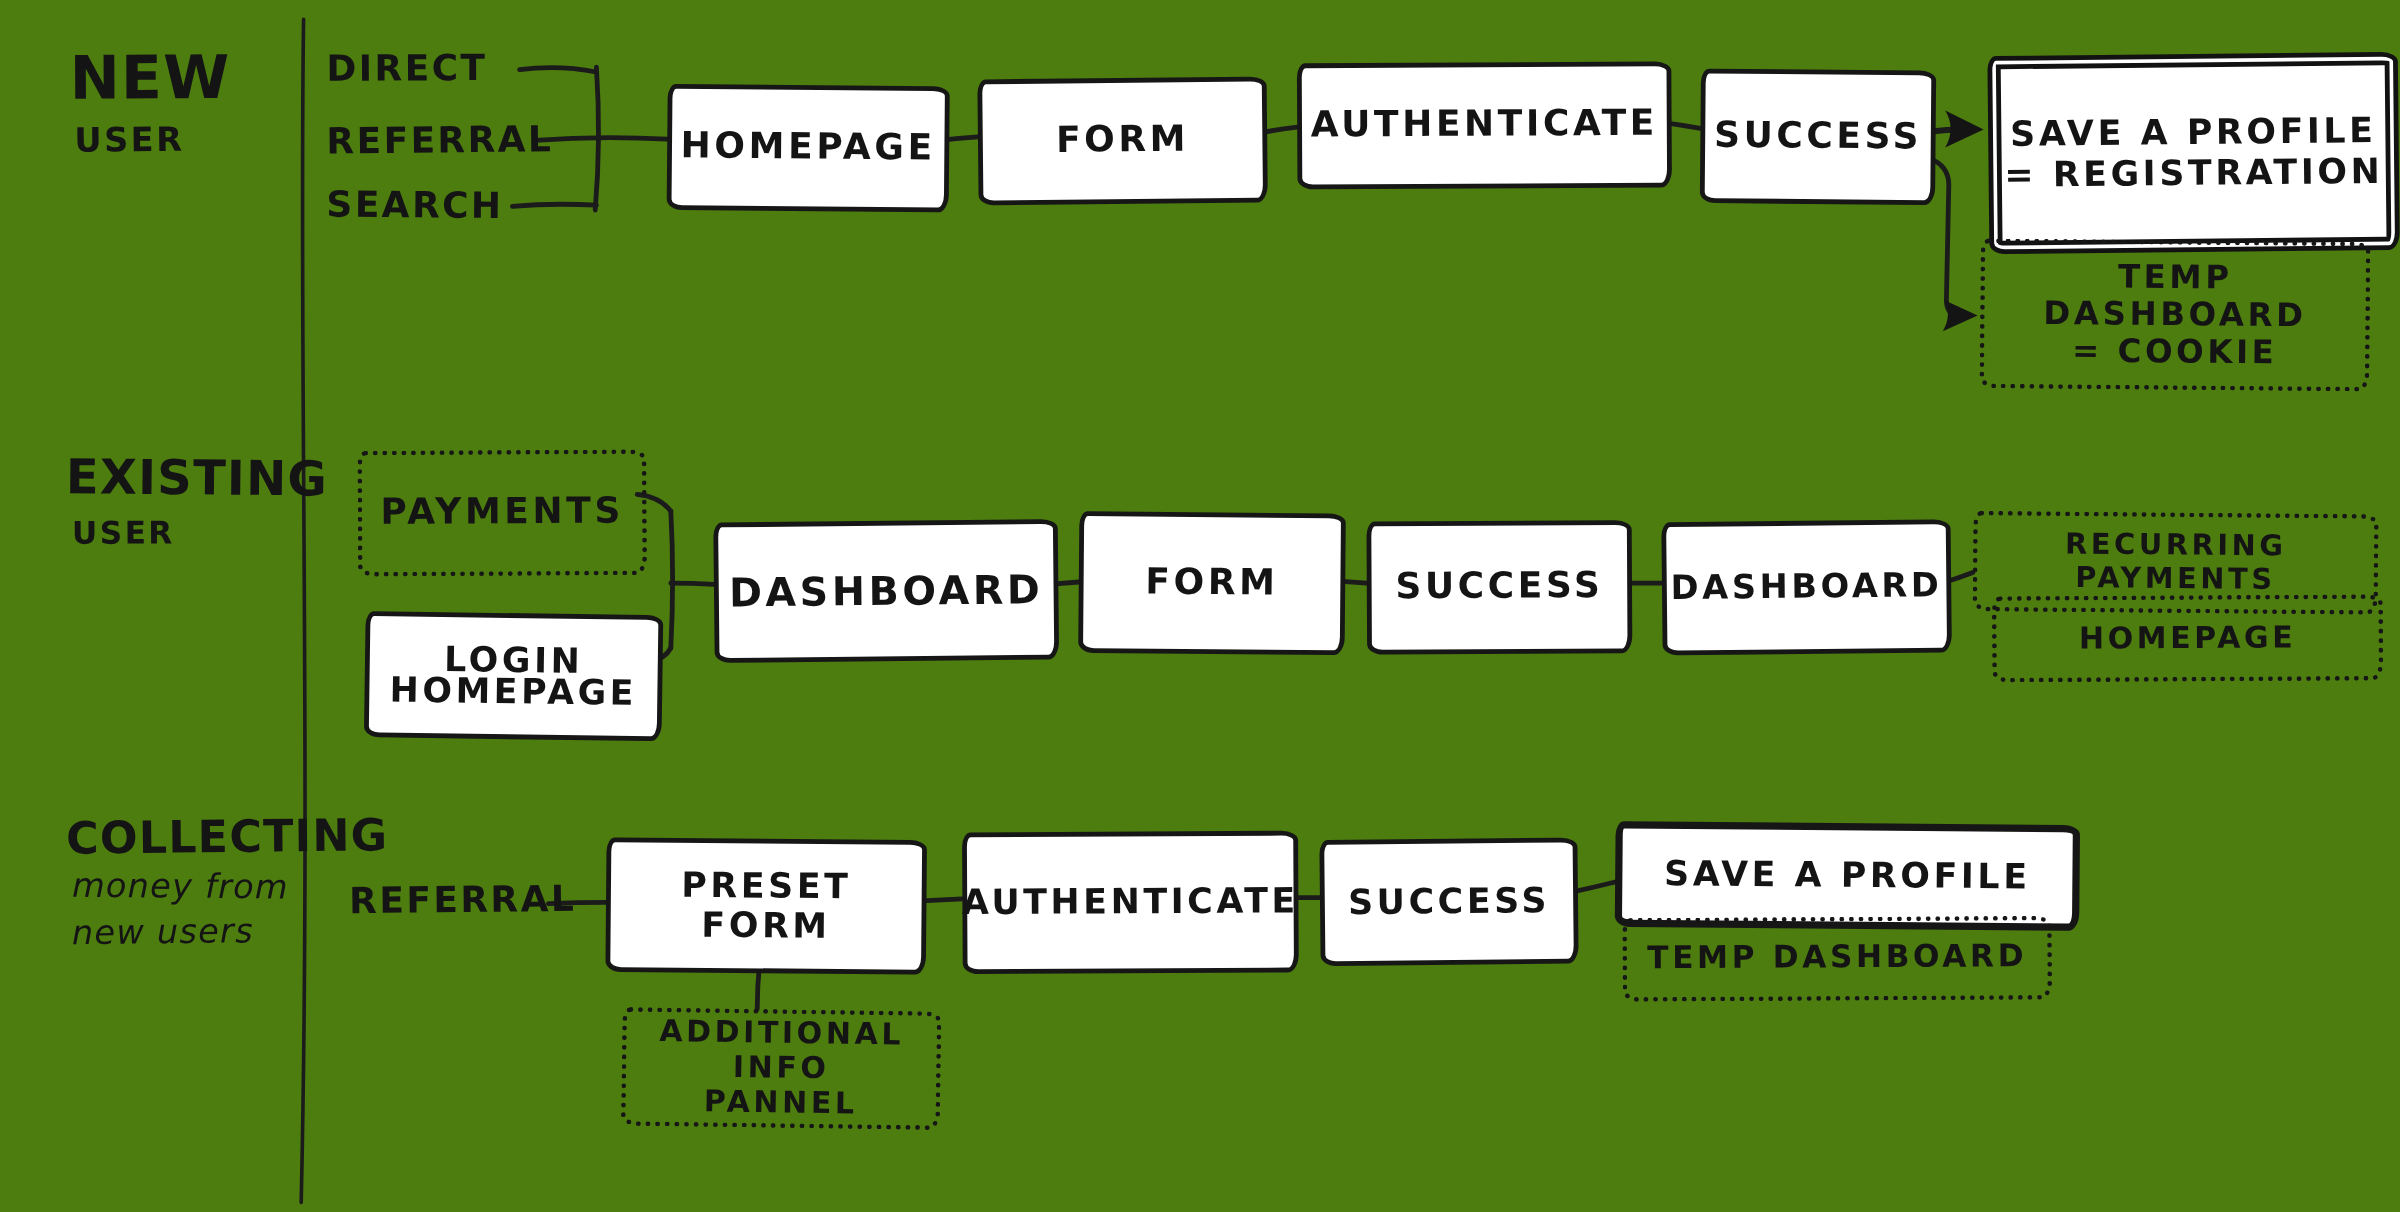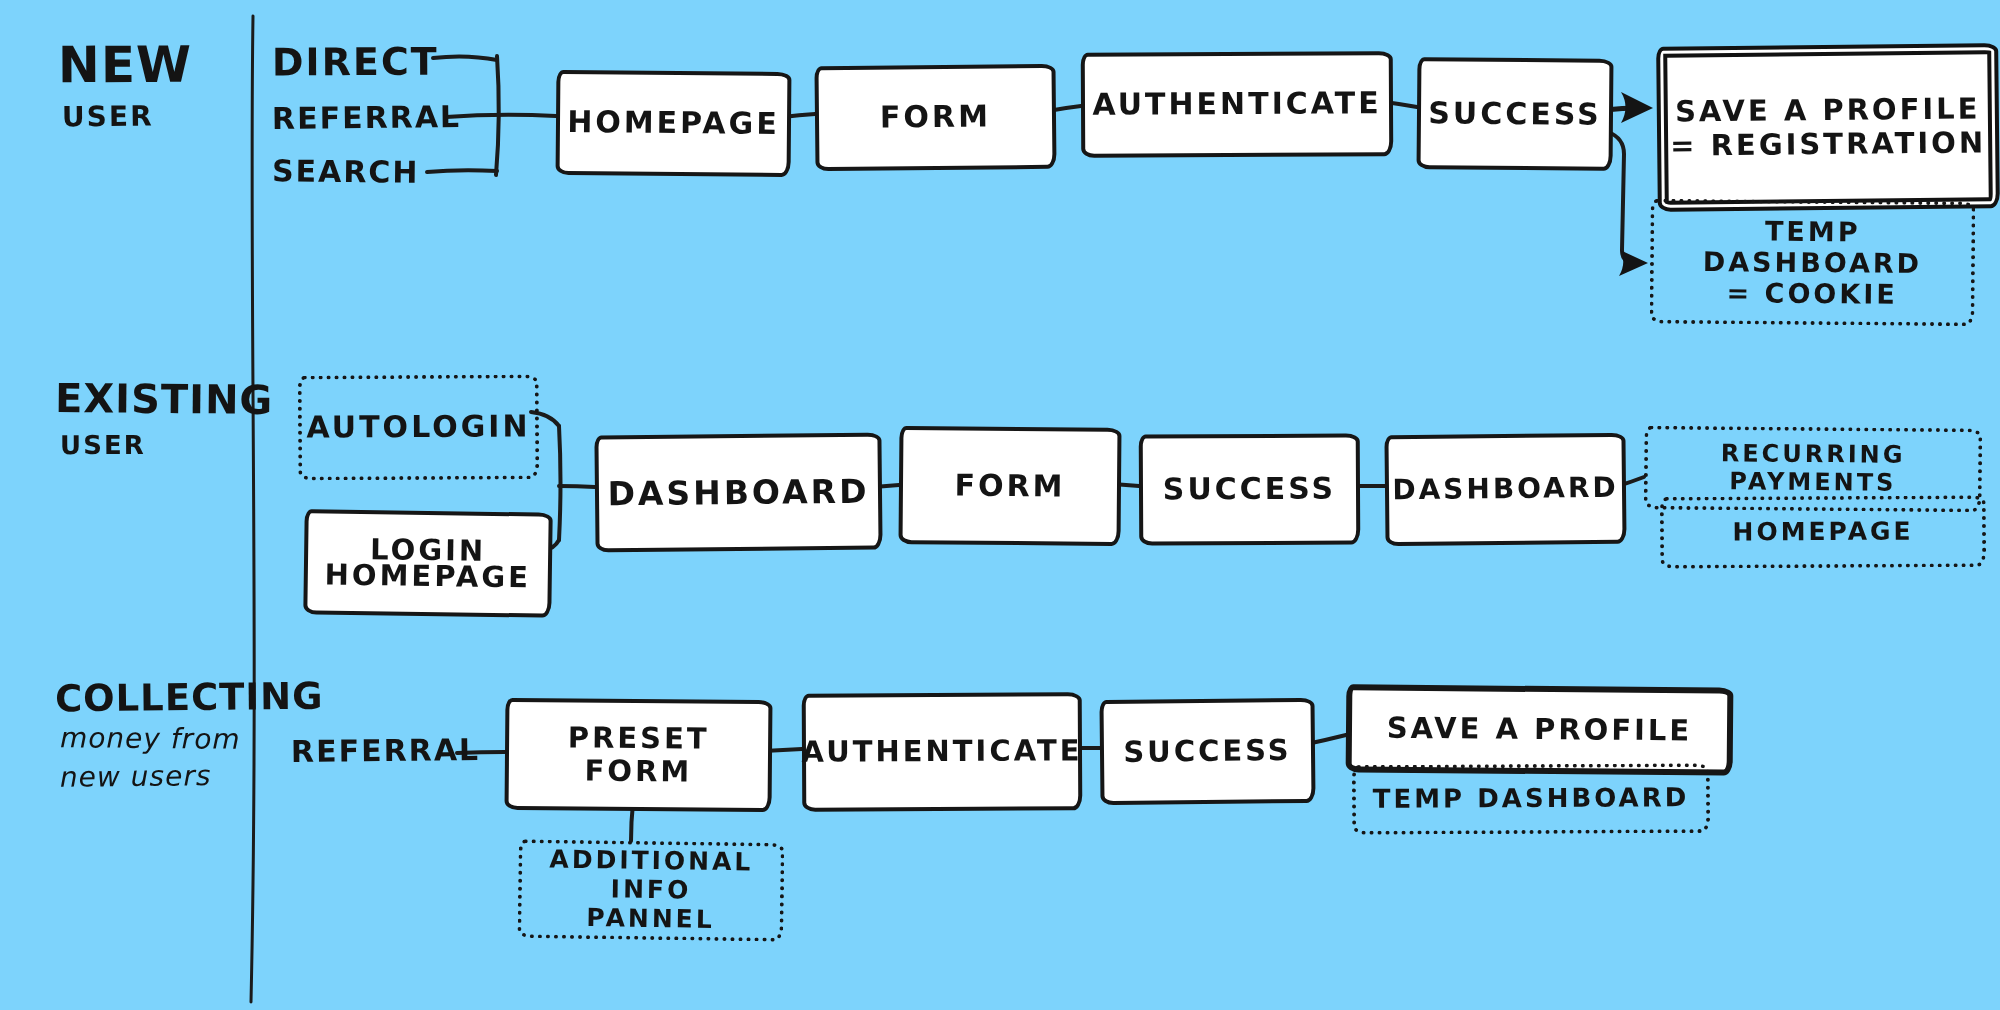--- a/index.html
+++ b/index.html
@@ -1,17 +1,17 @@
 <!DOCTYPE html>
 <html><head>
 <meta charset="utf-8">
 <style>
   html,body{margin:0;padding:0;background:#e9e9e9;}
   .canvas{
-    position:relative;width:2000px;height:1010px;background:#7dd3fc;
+    position:relative;width:2000px;height:1010px;background:#4d7c0f;
     overflow:hidden;font-family:"DejaVu Sans",sans-serif;color:#141414;
   }
   .wires{position:absolute;left:0;top:0;z-index:0;}
   .box{
     position:absolute;z-index:2;display:flex;flex-direction:column;
     align-items:center;justify-content:center;background:#fff;
     border:4px solid #161616;
     border-radius:7px 14px 9px 13px / 12px 8px 15px 9px;
     font-weight:bold;font-size:30px;letter-spacing:3px;text-align:center;
     line-height:1.15;
@@ -69,21 +69,21 @@
   <div class="lbl title tilt-c" style="left:58px;top:36px;font-size:50px;">NEW</div>
   <div class="lbl tilt-a" style="left:62px;top:100px;font-size:28px;">USER</div>
 
   <div class="lbl title tilt-b" style="left:55px;top:376px;font-size:40px;">EXISTING</div>
   <div class="lbl tilt-c" style="left:60px;top:430px;font-size:26px;">USER</div>
 
   <div class="lbl title tilt-a" style="left:55px;top:676px;font-size:37px;">COLLECTING</div>
   <div class="lbl hand tilt-b" style="left:60px;top:722px;font-size:28px;">money from</div>
   <div class="lbl hand tilt-a" style="left:60px;top:760px;font-size:28px;">new users</div>
 
-  <div class="lbl tilt-c" style="left:272px;top:40px;font-size:38px;">DIRECT</div>
+  <div class="lbl tilt-c" style="left:272px;top:40px;font-size:30px;">DIRECT</div>
   <div class="lbl tilt-a" style="left:272px;top:100px;font-size:30px;">REFERRAL</div>
   <div class="lbl tilt-b" style="left:272px;top:154px;font-size:30px;">SEARCH</div>
 
   <div class="box tilt-b" style="left:556px;top:71px;width:227px;height:97px;">
     <span>HOMEPAGE</span>
   </div>
   <div class="box tilt-a" style="left:815px;top:65px;width:233px;height:97px;">
     <span>FORM</span>
   </div>
   <div class="box tilt-c" style="left:1081px;top:52px;width:304px;height:97px;">
@@ -95,21 +95,21 @@
   <div class="box heavy tilt-a" style="left:1657px;top:45px;width:320px;height:143px;font-size:29px;">
     <span>SAVE A PROFILE</span>
     <span>= REGISTRATION</span>
   </div>
   <div class="box dotted tilt-b" style="left:1650px;top:200px;width:317px;height:117px;font-size:27px;">
     <span>TEMP DASHBOARD</span>
     <span>= COOKIE</span>
   </div>
 
   <div class="box dotted tilt-c" style="left:298px;top:375px;width:233px;height:97px;">
-    <span>AUTOLOGIN</span>
+    <span>PAYMENTS</span>
   </div>
   <div class="box tilt-d" style="left:304px;top:511px;width:240px;height:97px;font-size:29px;">
     <span>LOGIN</span>
     <span class="sub2">HOMEPAGE</span>
   </div>
   <div class="box tilt-a" style="left:595px;top:434px;width:279px;height:109px;font-size:33px;">
     <span>DASHBOARD</span>
   </div>
   <div class="box tilt-b" style="left:899px;top:427px;width:214px;height:110px;">
     <span>FORM</span>

